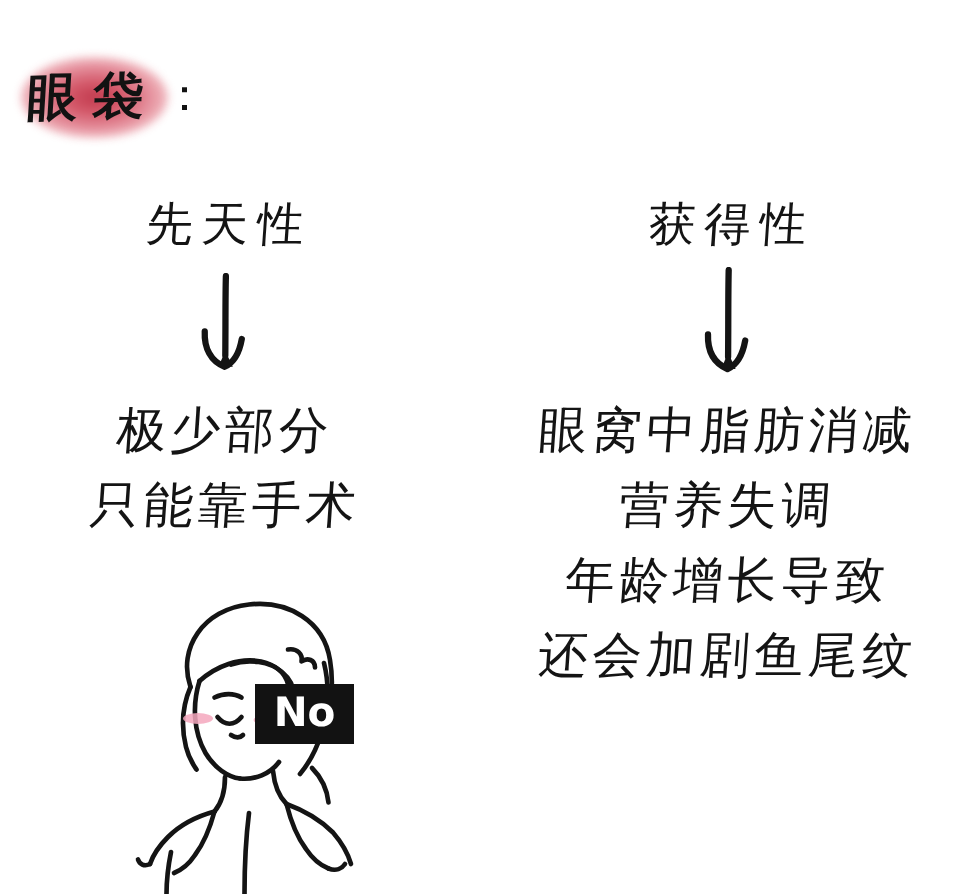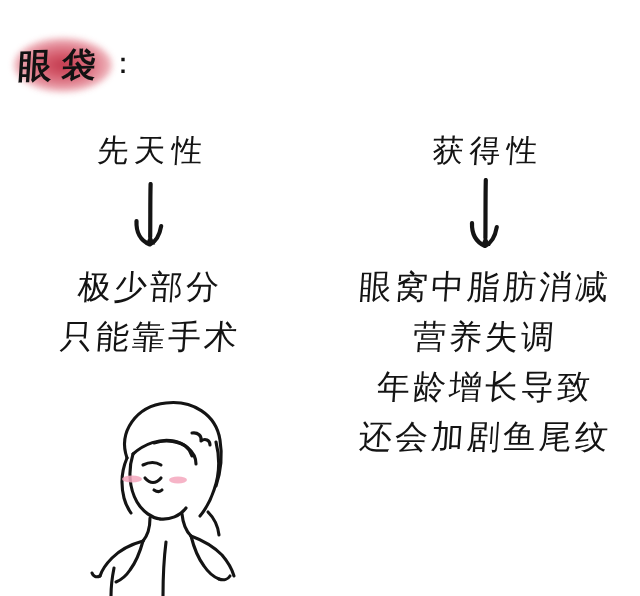--- a/index.html
+++ b/index.html
@@ -245,14 +245,17 @@
         <path d="M12 184 C8 186, 5 184, 4 181"></path>
       </g>
 
       <g>
         <ellipse cx="44" cy="87" rx="10" ry="3.6" fill="#f4a7bd" opacity="0.85"></ellipse>
         <ellipse cx="90" cy="88" rx="9" ry="3.4" fill="#f4a7bd" opacity="0.85"></ellipse>
       </g>
     </svg>
   </div>
 
+  <div class="no-badge">
+    <span class="no-badge-text">No</span>
+  </div>
 
 </div>
 
 </body></html>

